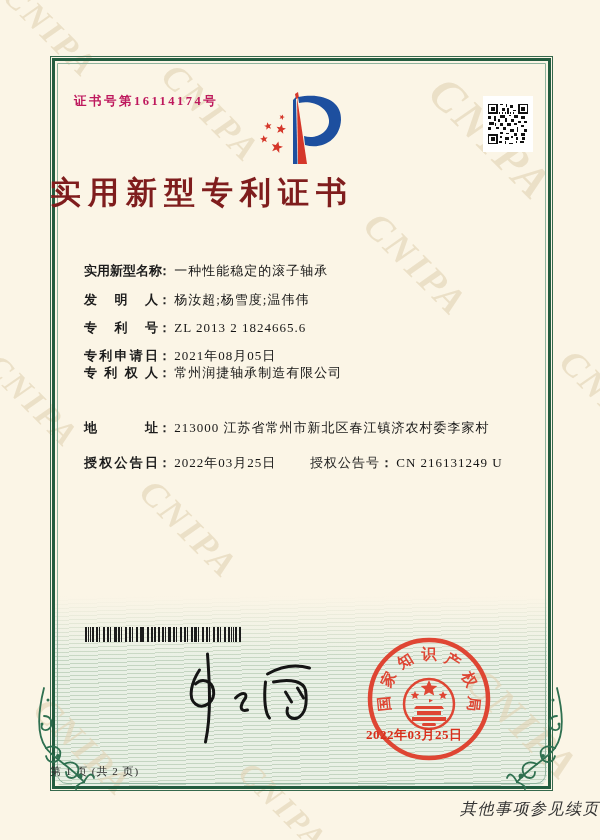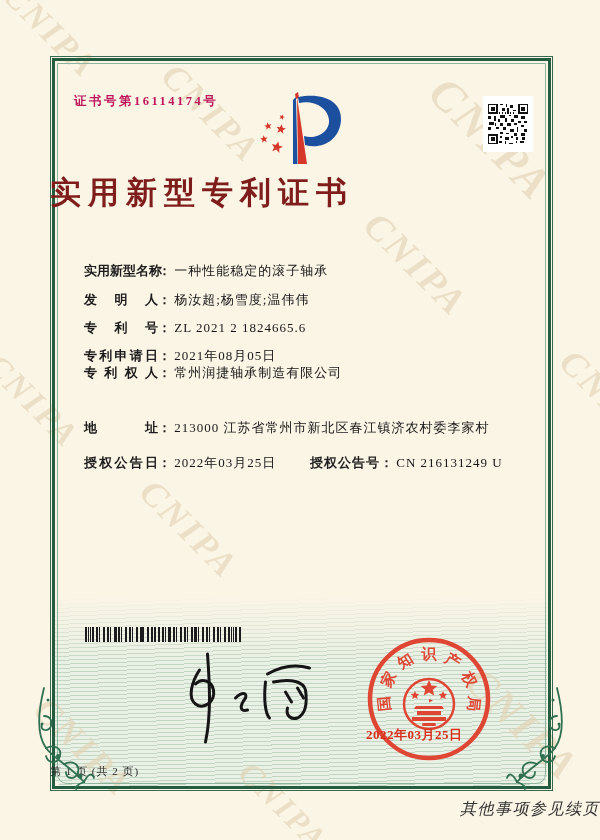--- a/index.html
+++ b/index.html
@@ -45,21 +45,21 @@
     font-size:31px;font-weight:700;letter-spacing:7px;color:#7f1d1d;
   }
   .fields{position:absolute;left:84px;top:0;width:440px;font-size:13px;}
   .frow{position:absolute;left:0;white-space:nowrap;}
   .f-label{display:inline-block;width:74px;text-align:justify;text-align-last:justify;
            font-weight:600;color:#1c1c1c;vertical-align:top;}
   .colon{font-weight:600;}
   .f-value{letter-spacing:1px;color:#161616;text-align:center;}
   .r1{top:262px}.r2{top:291px}.r3{top:319px}.r4{top:347px}.r5{top:364px}.r6{top:419px}.r7{top:454px}
   .pair2{position:absolute;left:226px;top:0;}
-  .pair2 .f-label2{font-weight:700;letter-spacing:1px;}
+  .pair2 .f-label2{font-weight:400;letter-spacing:1px;}
   .body-text{
     position:absolute;left:84px;top:485px;width:434px;font-size:12.4px;
     line-height:23px;text-align:justify;font-style:italic;letter-spacing:.4px;color:#222;
   }
   .body-text p{margin:0;text-indent:2em;}
   .barcode{
     position:absolute;left:85px;top:627px;width:156px;height:15px;z-index:4;
     background-image:
       repeating-linear-gradient(90deg,#1c1c1c 0 2px,rgba(0,0,0,0) 2px 3px,#1c1c1c 3px 4px,rgba(0,0,0,0) 4px 7px,#1c1c1c 7px 9px,rgba(0,0,0,0) 9px 11px),
       repeating-linear-gradient(90deg,rgba(0,0,0,0) 0 5px,#1c1c1c 5px 6px,rgba(0,0,0,0) 6px 13px);
@@ -206,21 +206,21 @@
       <div class="frow r1">
         <span class="f-label">实用新型名称</span><span class="colon">：</span>
         <span class="f-value">一种性能稳定的滚子轴承</span>
       </div>
       <div class="frow r2">
         <span class="f-label">发明人</span><span class="colon">：</span>
         <span class="f-value">杨汝超;杨雪度;温伟伟</span>
       </div>
       <div class="frow r3">
         <span class="f-label">专利号</span><span class="colon">：</span>
-        <span class="f-value">ZL 2021 2 1824665.6</span>
+        <span class="f-value">ZL 2013 2 1824665.6</span>
       </div>
       <div class="frow r4">
         <span class="f-label">专利申请日</span><span class="colon">：</span>
         <span class="f-value">2021年08月05日</span>
       </div>
       <div class="frow r5">
         <span class="f-label">专利权人</span><span class="colon">：</span>
         <span class="f-value">常州润捷轴承制造有限公司</span>
       </div>
       <div class="frow r6">

